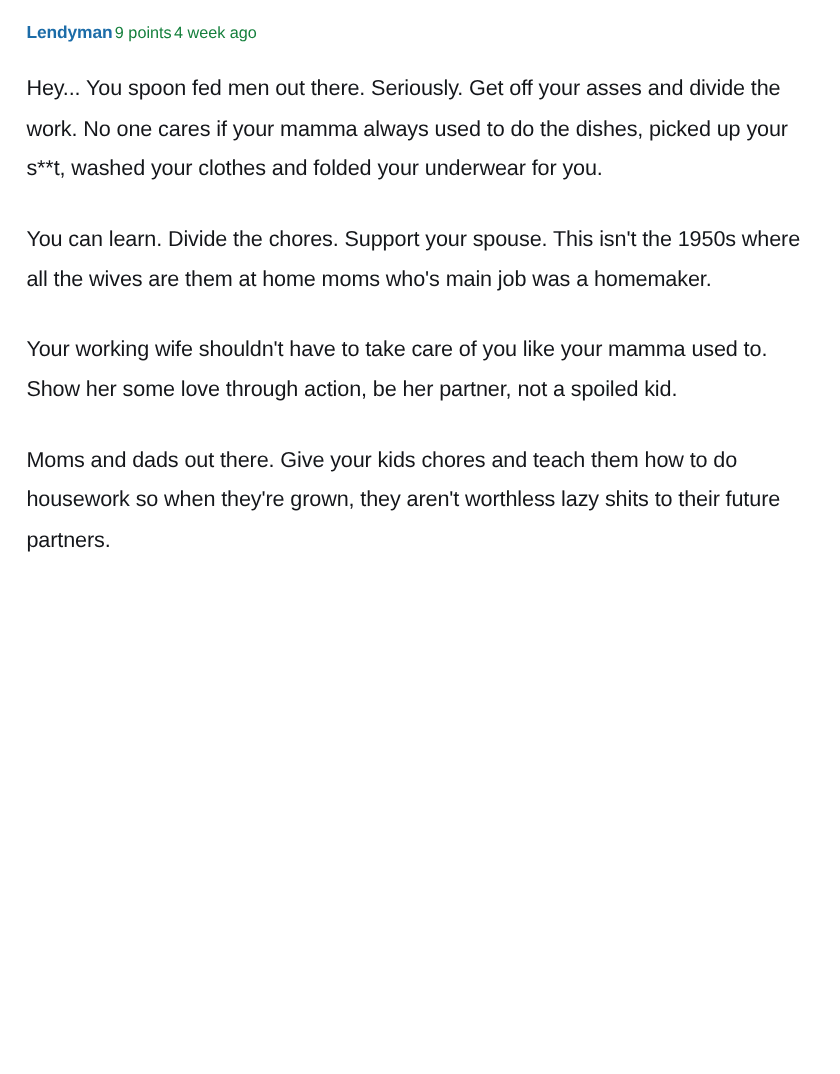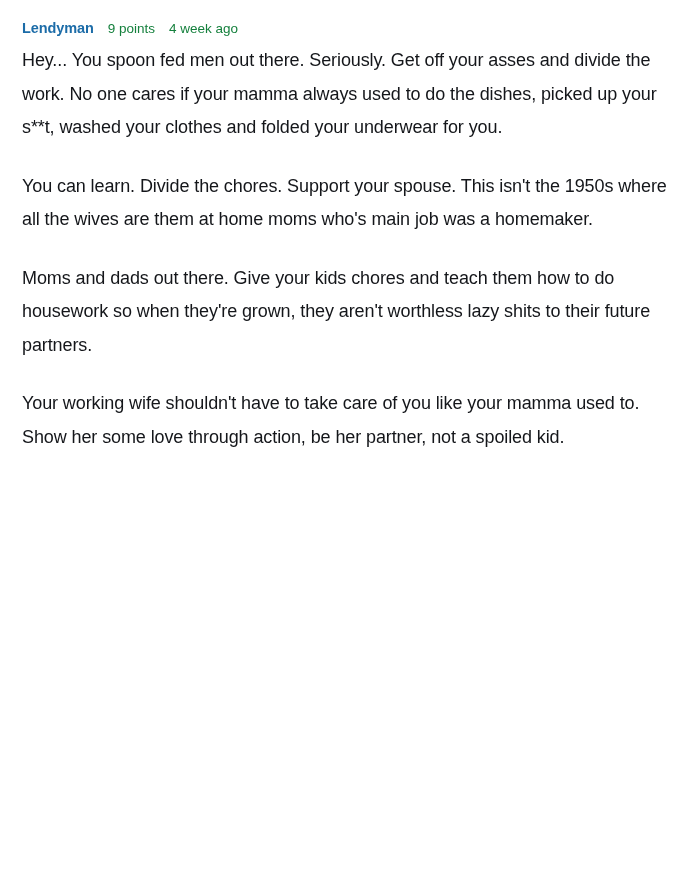--- a/index.html
+++ b/index.html
@@ -15,22 +15,22 @@
     overflow: hidden;
   }
   .comment {
     padding: 20px 22px 0 22px;
     box-sizing: border-box;
     width: 700px;
   }
   .comment-meta {
     display: flex;
     align-items: baseline;
-    gap: 14px;
-    margin-bottom: 7px;
+    gap: 2px;
+    margin-bottom: 21px;
     font-size: 14px;
     line-height: 16px;
   }
   .author {
     color: #1c6ca8;
     font-weight: bold;
     font-size: 14.5px;
     letter-spacing: -0.1px;
   }
   .points, .timestamp {
@@ -57,17 +57,17 @@
 
   <div class="comment-meta">
     <span class="author">Lendyman</span>
     <span class="points">9 points</span>
     <span class="timestamp">4 week ago</span>
   </div>
 
   <div class="comment-body">
     <p>Hey... You spoon fed men out there. Seriously. Get off your asses and divide the work. No one cares if your mamma always used to do the dishes, picked up your s**t, washed your clothes and folded your underwear for you.</p>
     <p>You can learn. Divide the chores. Support your spouse. This isn't the 1950s where all the wives are them at home moms who's main job was a homemaker.</p>
+    <p>Your working wife shouldn't have to take care of you like your mamma used to. Show her some love through action, be her partner, not a spoiled kid.</p>
     <p>Moms and dads out there. Give your kids chores and teach them how to do housework so when they're grown, they aren't worthless lazy shits to their future partners.</p>
-    <p>Your working wife shouldn't have to take care of you like your mamma used to. Show her some love through action, be her partner, not a spoiled kid.</p>
   </div>
 
 </div>
 
 </body></html>

